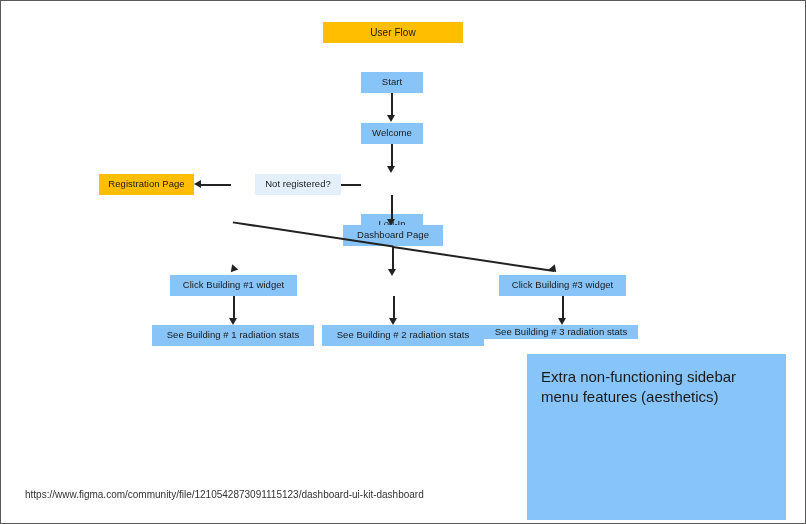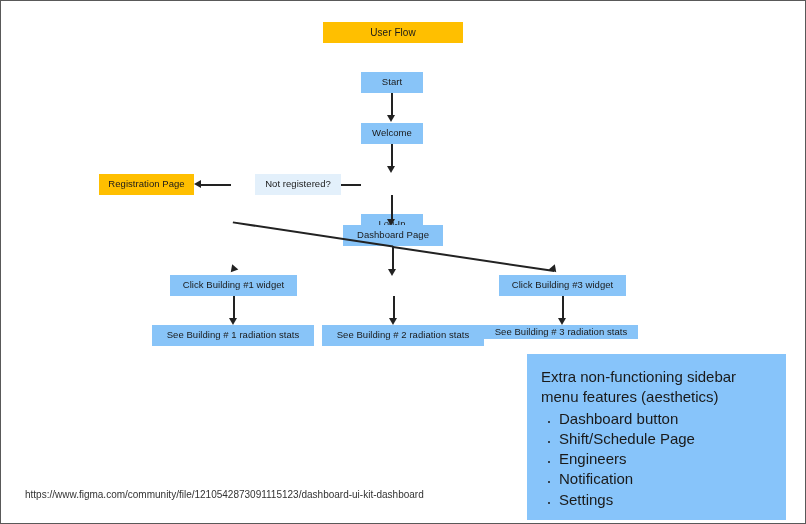--- a/index.html
+++ b/index.html
@@ -173,24 +173,17 @@
   <div class="arrow-down" style="left:557px; top:317px;"></div>
 
   <div class="node blue" style="left:151px; top:324px; width:162px; height:21px;">See Building # 1 radiation stats</div>
 
   <div class="node blue" style="left:321px; top:324px; width:162px; height:21px;">See Building # 2 radiation stats</div>
 
   <div class="node blue" style="left:483px; top:324px; width:154px; height:14px;">See Building # 3 radiation stats</div>
 
   <div id="features-box">
     <p class="fb-head">Extra non-functioning sidebar menu features (aesthetics)</p>
-    <ul>
-      <li>Dashboard button</li>
-      <li>Shift/Schedule Page</li>
-      <li>Engineers</li>
-      <li>Notification</li>
-      <li>Settings</li>
-    </ul>
   </div>
 
   <div id="source-url">https://www.figma.com/community/file/1210542873091115123/dashboard-ui-kit-dashboard</div>
 
 </div>
 
 </body></html>

